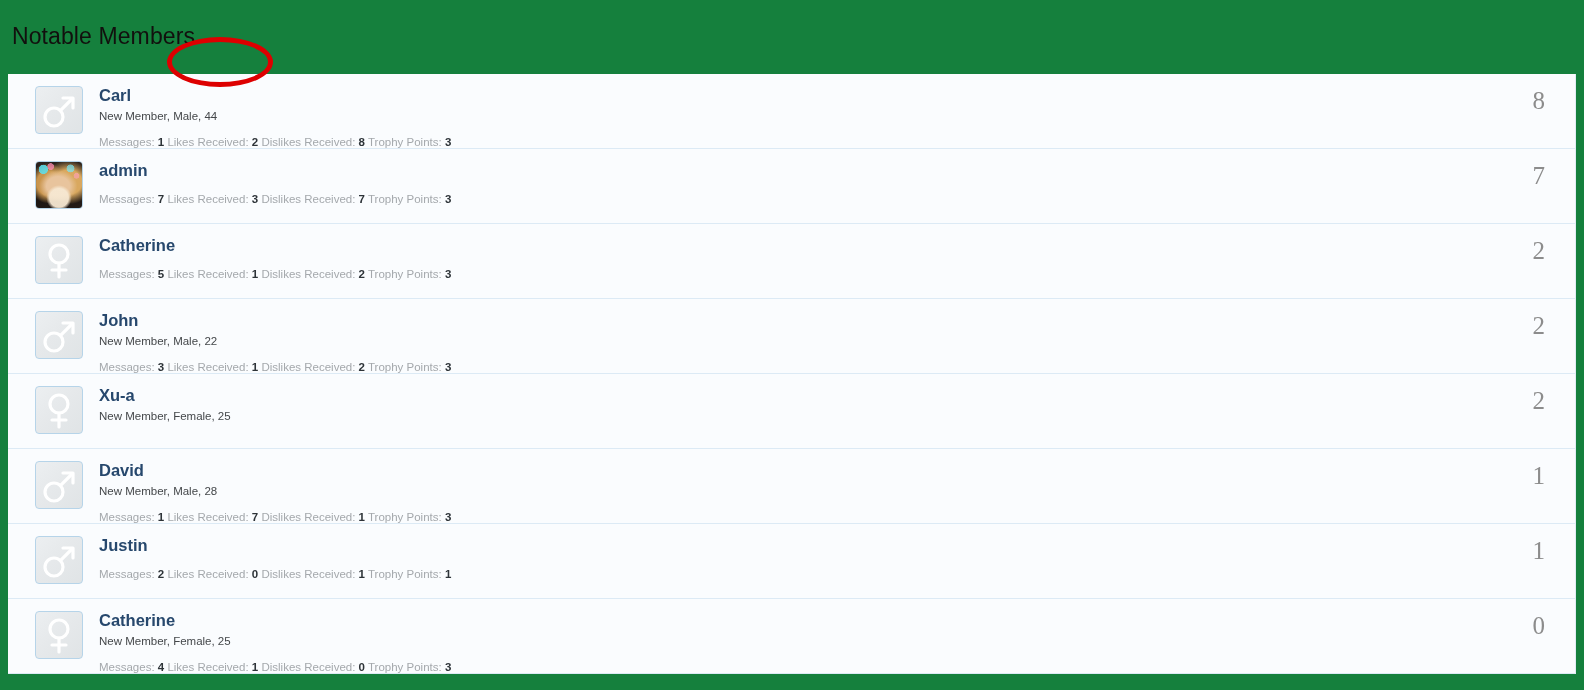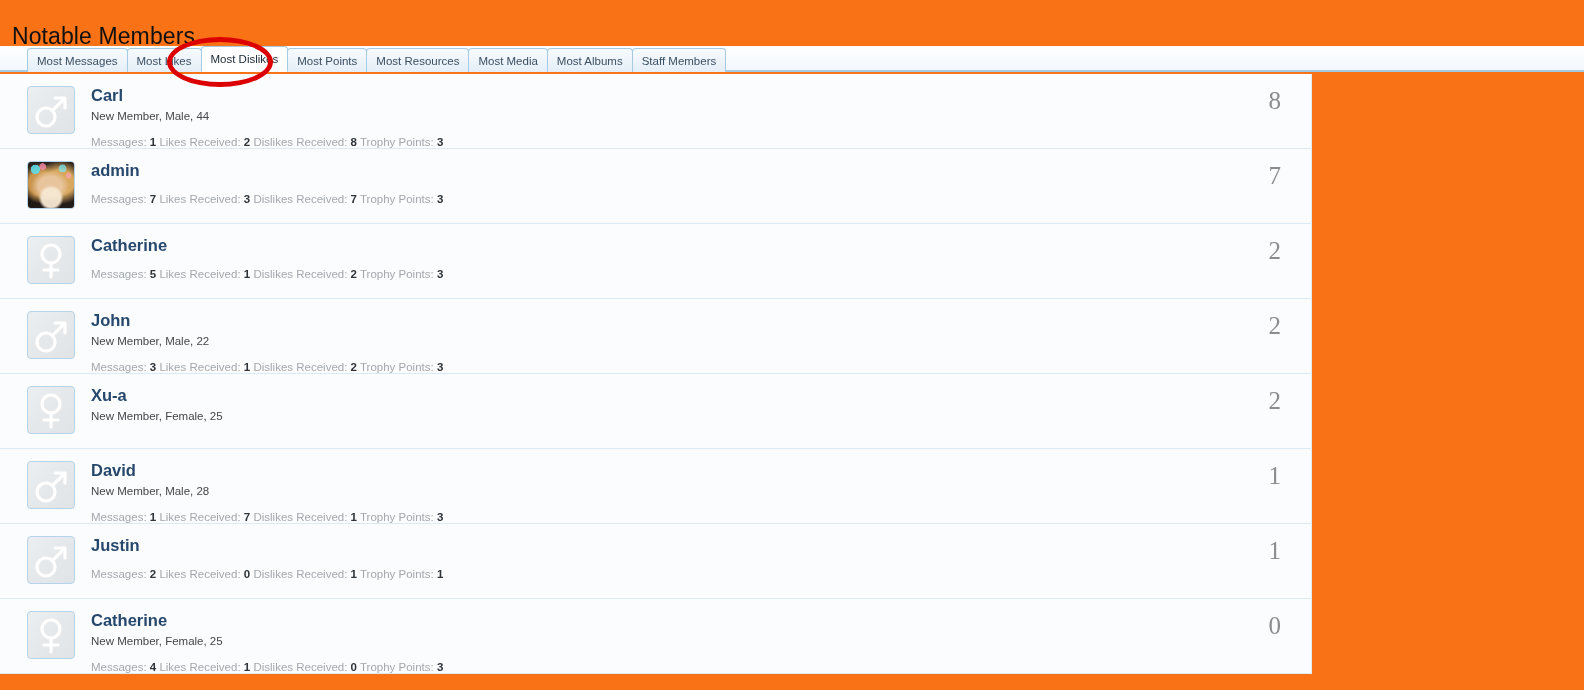--- a/index.html
+++ b/index.html
@@ -9,21 +9,21 @@
     width: 1584px;
     height: 690px;
     overflow: hidden;
     font-family: "Liberation Sans", sans-serif;
   }
 
   .page {
     position: relative;
     width: 1584px;
     height: 690px;
-    background: #f97316;
+    background: #15803d;
   }
 
   
   .page-title {
     position: absolute;
     left: 12px;
     top: 6px;
     font-size: 23px;
     font-weight: 400;
     color: #12100e;
@@ -72,23 +72,23 @@
     background: #ffffff;
     color: #1b2836;
     height: 26px;
     z-index: 3;
     border-bottom: 1px solid #ffffff;
   }
 
   
   .member-list {
     position: absolute;
-    left: 0px;
+    left: 8px;
     top: 74px;
-    width: 1312px;
+    width: 1568px;
     border-right: 1px solid #e2ecf4;
     box-sizing: border-box;
   }
   .member-row {
     position: relative;
     display: flex;
     align-items: flex-start;
     height: 75px;
     box-sizing: border-box;
     padding: 12px 0 0 0;
@@ -188,32 +188,20 @@
     z-index: 10;
   }
 </style>
 </head>
 <body>
 
 <div class="page">
 
   <h1 class="page-title">Notable Members</h1>
 
-  <div class="tabstrip">
-    <div class="tabs">
-        <div class="tab">Most Messages</div>
-        <div class="tab">Most Likes</div>
-        <div class="tab active">Most Dislikes</div>
-        <div class="tab">Most Points</div>
-        <div class="tab">Most Resources</div>
-        <div class="tab">Most Media</div>
-        <div class="tab">Most Albums</div>
-        <div class="tab">Staff Members</div>
-      </div>
-  </div>
 
   <div class="member-list">
       <div class="member-row">
         <div class="avatar-wrap">
           <svg width="46" height="46" viewBox="0 0 46 46">
             <g fill="none" stroke="#ffffff" stroke-width="3.2" stroke-linecap="round">
               <circle cx="18" cy="30" r="9"></circle>
               <line x1="24.6" y1="23.4" x2="36" y2="12"></line>
               <polyline points="27,11 37,11 37,21" stroke-linejoin="round"></polyline>
             </g>

